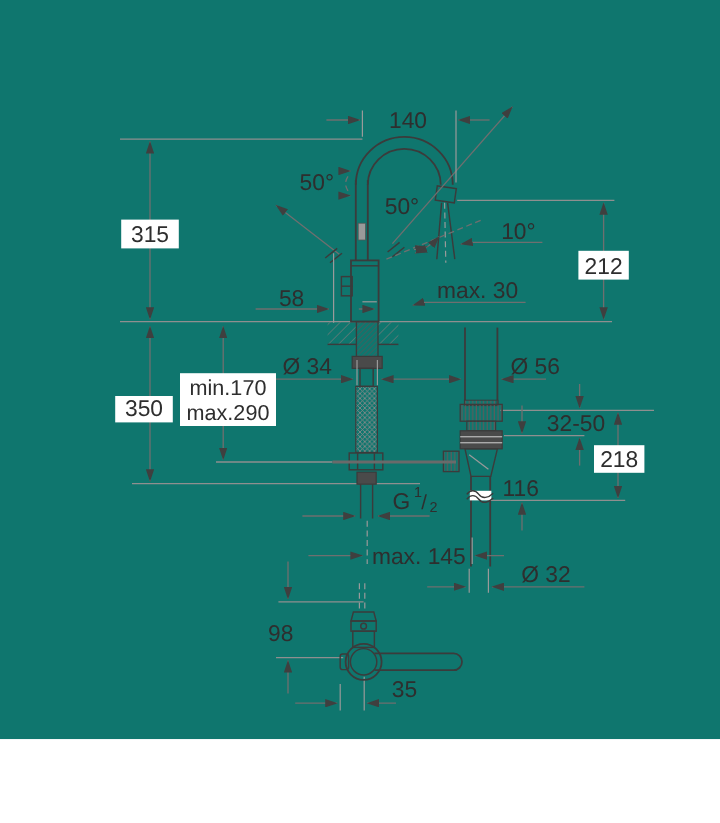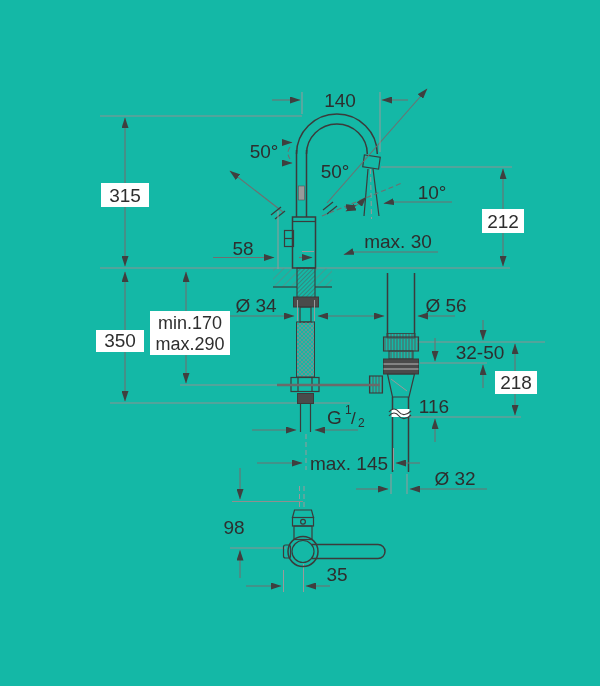--- a/index.html
+++ b/index.html
@@ -1,16 +1,16 @@
 <!DOCTYPE html>
 <html><head>
 <meta charset="utf-8">
 <style>
   html,body{margin:0;padding:0;background:#ffffff;}
-  #stage{position:relative;width:600px;height:686px;background:#14b8a6;overflow:hidden;}
+  #stage{position:relative;width:600px;height:616px;background:#0f766e;overflow:hidden;}
   svg{position:absolute;left:0;top:0;}
   svg text{font-family:"Liberation Sans", sans-serif;fill:#2e2e2e;}
   .t{font-size:19px;}
   .tm{font-size:18px;}
   .ts{font-size:12px;}
   .tf{font-size:17px;}
   .obj{stroke:#3b3b3b;stroke-width:1.5;fill:none;}
   .obj2{stroke:#3b3b3b;stroke-width:1.2;fill:none;}
   .dim{stroke:#6f6f6f;stroke-width:1.1;fill:none;}
   .ref{stroke:#8f8f8f;stroke-width:1.1;fill:none;}

